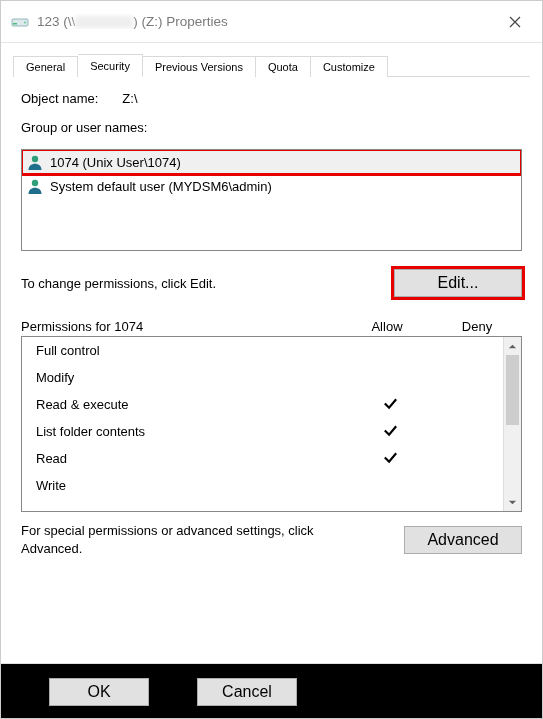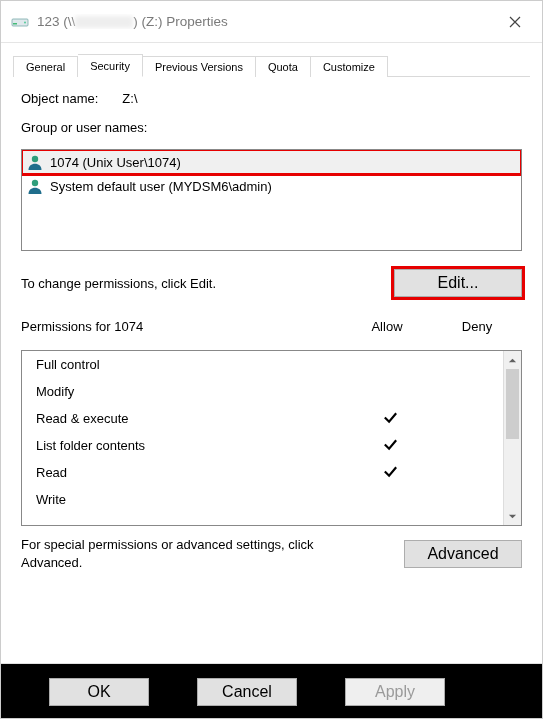--- a/index.html
+++ b/index.html
@@ -86,21 +86,21 @@
   .btn.edit.highlight { box-shadow: 0 0 0 3px #e60000; }
   .btn.advanced { width:118px; height:28px; }
   
   .perm-header { display:flex; margin-top:22px; font-size:13px; }
   .perm-header .c1 { flex:1; }
   .perm-header .c2 { width:90px; text-align:center; }
   .perm-header .c3 { width:90px; text-align:center; }
   .perm-box {
     border:1px solid #888;
     height: 176px;
-    margin-top:16px;
+    margin-top:2px;
     display:flex;
     justify-content:center;
   }
   .perm-scroll { flex:1; overflow:hidden; }
   .perm-row { display:flex; align-items:center; height:27px; padding-left:14px; }
   .perm-row .c1 { flex:1; }
   .perm-row .c2 { width:86px; text-align:center; font-weight:bold; }
   .perm-row .c3 { width:70px; text-align:center; }
   .check svg { width:17px; height:17px; stroke:#000; stroke-width:2.3; fill:none; }
   
@@ -249,15 +249,14 @@
 
     <div class="adv-row">
       <span class="adv-label">For special permissions or advanced settings, click Advanced.</span>
       <button class="btn advanced">Advanced</button>
     </div>
   </div>
 
   <div class="footer">
     <button class="btn">OK</button>
     <button class="btn">Cancel</button>
-    <button class="btn disabled">Apply</button>
   </div>
 </div>
 
 </body></html>

